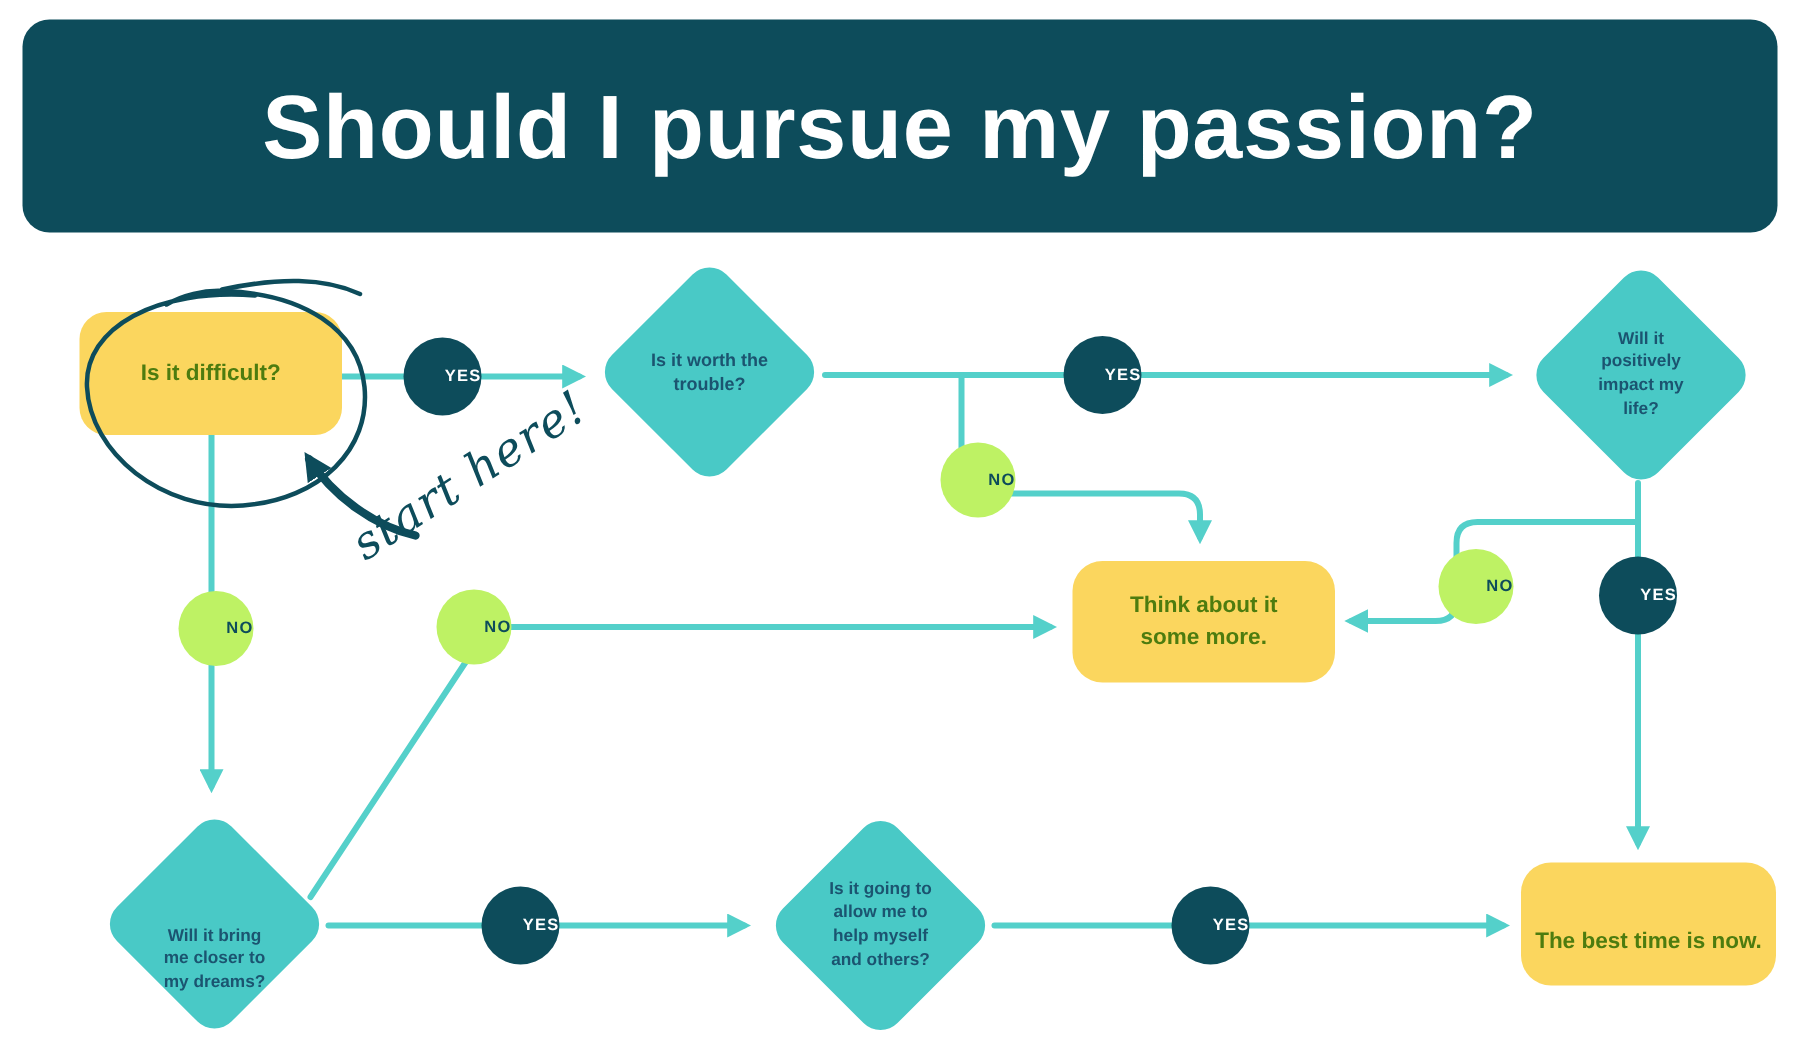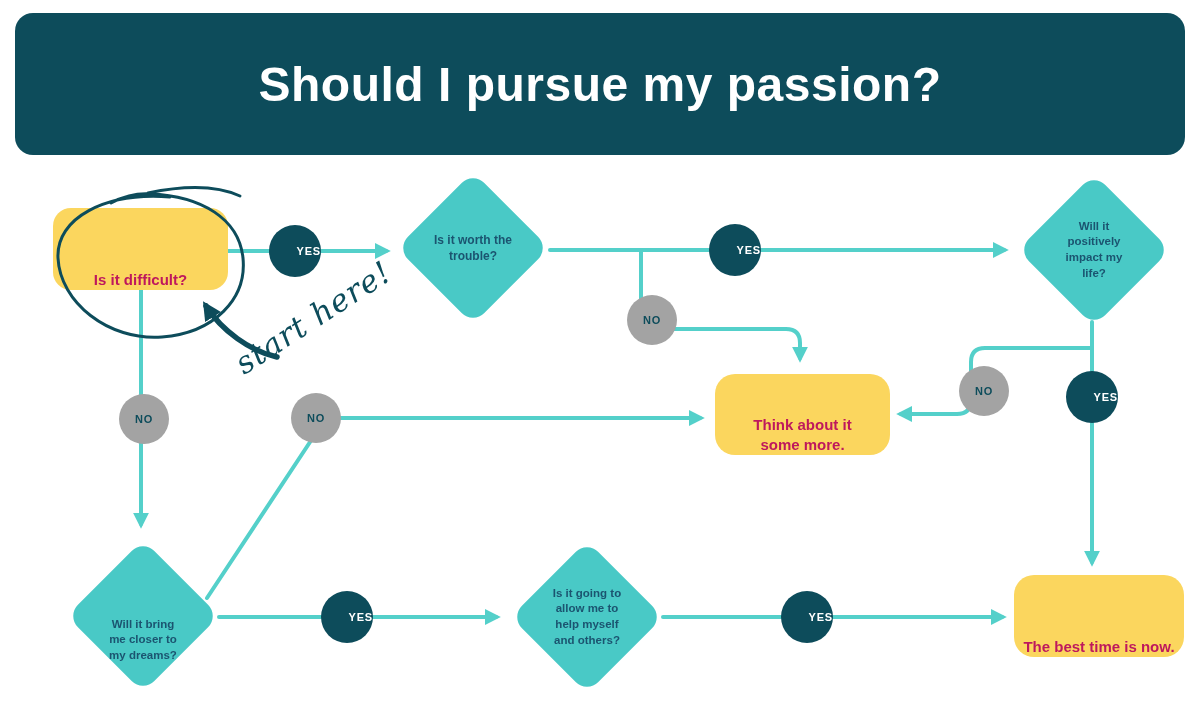--- a/index.html
+++ b/index.html
@@ -10,55 +10,55 @@
     overflow:hidden;
   }
 
   
   .banner {
     position:absolute; left:15px; top:13px; width:1170px; height:142px;
     background:#0d4c5b; border-radius:18px;
     display:flex; align-items:center; justify-content:center;
   }
   .banner h1 {
-    color:#ffffff; font-size:48px; font-weight:700; letter-spacing:0.5px;
+    color:#ffffff; font-size:60px; font-weight:700; letter-spacing:0.5px;
     font-family:"Liberation Sans", sans-serif;
   }
 
   
   svg.connector-layer { position:absolute; left:0; top:0; z-index:1; }
   .node-layer { position:absolute; left:0; top:0; width:100%; height:100%; z-index:2; pointer-events:none; }
   svg.annotation-layer { position:absolute; left:0; top:0; z-index:3; pointer-events:none; }
 
   
   .result-box {
     position:absolute; background:#fbd65e; border-radius:20px;
-    display:flex; align-items:flex-end; justify-content:center; text-align:center;
-    color:#be185d; font-weight:700; font-size:14px; line-height:1.35;
+    display:flex; align-items:center; justify-content:center; text-align:center;
+    color:#4d7c0f; font-weight:700; font-size:14px; line-height:1.35;
   }
   .result-box .inner { display:block; }
 
   .diamond { position:absolute; width:108px; height:108px; }
   .diamond .shape {
     position:absolute; inset:0; background:#49c9c6; border-radius:16px;
     transform:rotate(45deg);
   }
   .diamond .label {
     position:absolute; inset:-30px; display:flex; align-items:center; justify-content:center;
     text-align:center; color:#1b5470; font-weight:700; font-size:11.5px; line-height:1.35;
   }
   .diamond .label span { display:block; }
 
   .decision-circle {
     position:absolute; border-radius:50%;
     display:flex; align-items:center; justify-content:center;
     font-weight:700; font-size:11px; letter-spacing:0.8px;
   }
   .circle-yes { width:52px; height:52px; background:#0d4c5b; color:#ffffff;justify-content:flex-end; }
-  .circle-no  { width:50px; height:50px; background:#a3a3a3; color:#0d4c5b; }
+  .circle-no  { width:50px; height:50px; background:#bef264; color:#0d4c5b;justify-content:flex-end; }
 
   
   .start-here {
     position:absolute; left:238px; top:348px; z-index:4;
     font-family:"DejaVu Serif", serif; font-style:italic;
     font-size:31px; color:#0d4c5b;
     transform:rotate(-33deg); transform-origin:left center;
     white-space:nowrap; letter-spacing:1px;
   }
 </style>

